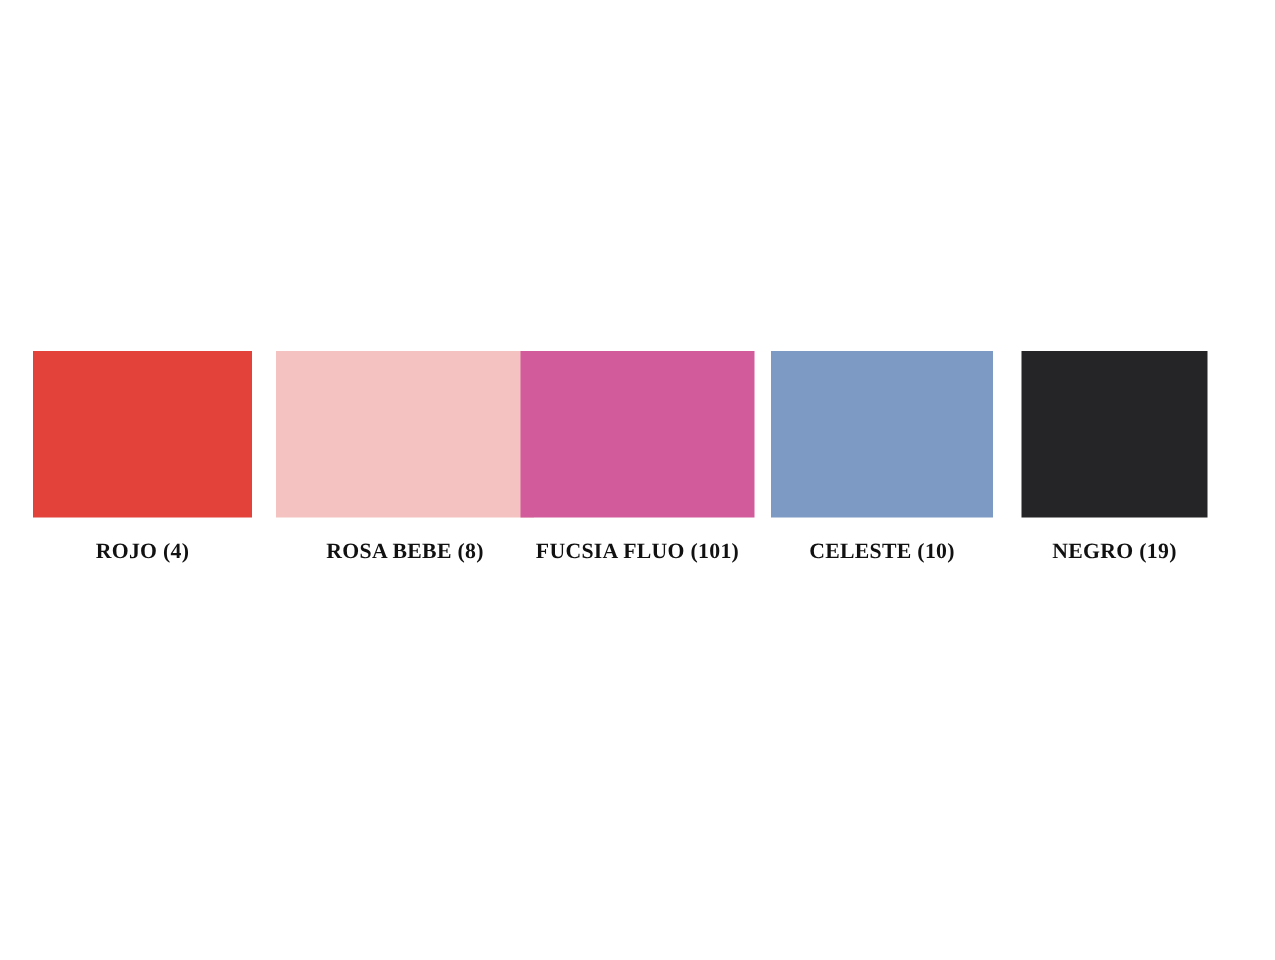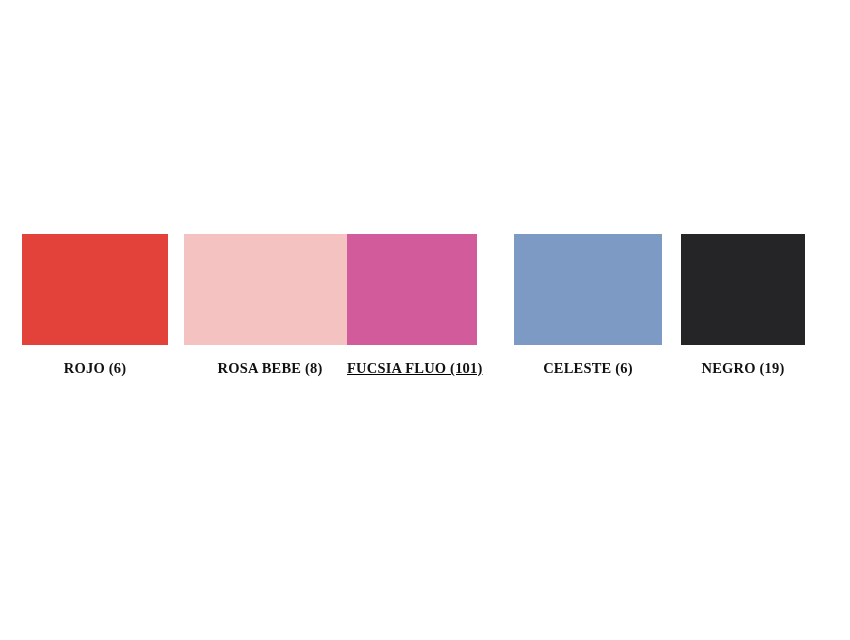--- a/index.html
+++ b/index.html
@@ -50,49 +50,49 @@
     font-size: 14.5px;
     line-height: 16px;
     letter-spacing: 0.2px;
     color: #111111;
     white-space: nowrap;
   }
 
   
   .swatch-item.pos-0 { left: 22px;  width: 146px; }
   .swatch-item.pos-1 { left: 184px; width: 172px; }
-  .swatch-item.pos-2 { left: 347px; width: 130px; text-decoration: underline; }
+  .swatch-item.pos-2 { left: 347px; width: 156px; }
   .swatch-item.pos-3 { left: 514px; width: 148px; }
   .swatch-item.pos-4 { left: 681px; width: 124px; }
 </style>
 </head>
 <body style="background: rgb(255, 255, 255);">
 
 <div class="sheet">
 
   <div class="swatch-row">
 
     <div class="swatch-item pos-0">
       <div class="swatch-chip" style="background: rgb(226, 66, 58);"></div>
-      <div class="swatch-label">ROJO (6)</div>
+      <div class="swatch-label">ROJO (4)</div>
     </div>
 
     <div class="swatch-item pos-1">
       <div class="swatch-chip" style="background: rgb(244, 195, 193);"></div>
       <div class="swatch-label">ROSA BEBE (8)</div>
     </div>
 
     <div class="swatch-item pos-2">
       <div class="swatch-chip" style="background: rgb(210, 91, 155);"></div>
       <div class="swatch-label">FUCSIA FLUO (101)</div>
     </div>
 
     <div class="swatch-item pos-3">
       <div class="swatch-chip" style="background: rgb(124, 154, 196);"></div>
-      <div class="swatch-label">CELESTE (6)</div>
+      <div class="swatch-label">CELESTE (10)</div>
     </div>
 
     <div class="swatch-item pos-4">
       <div class="swatch-chip" style="background: rgb(37, 37, 39);"></div>
       <div class="swatch-label">NEGRO (19)</div>
     </div>
 
   </div>
 
 </div>

